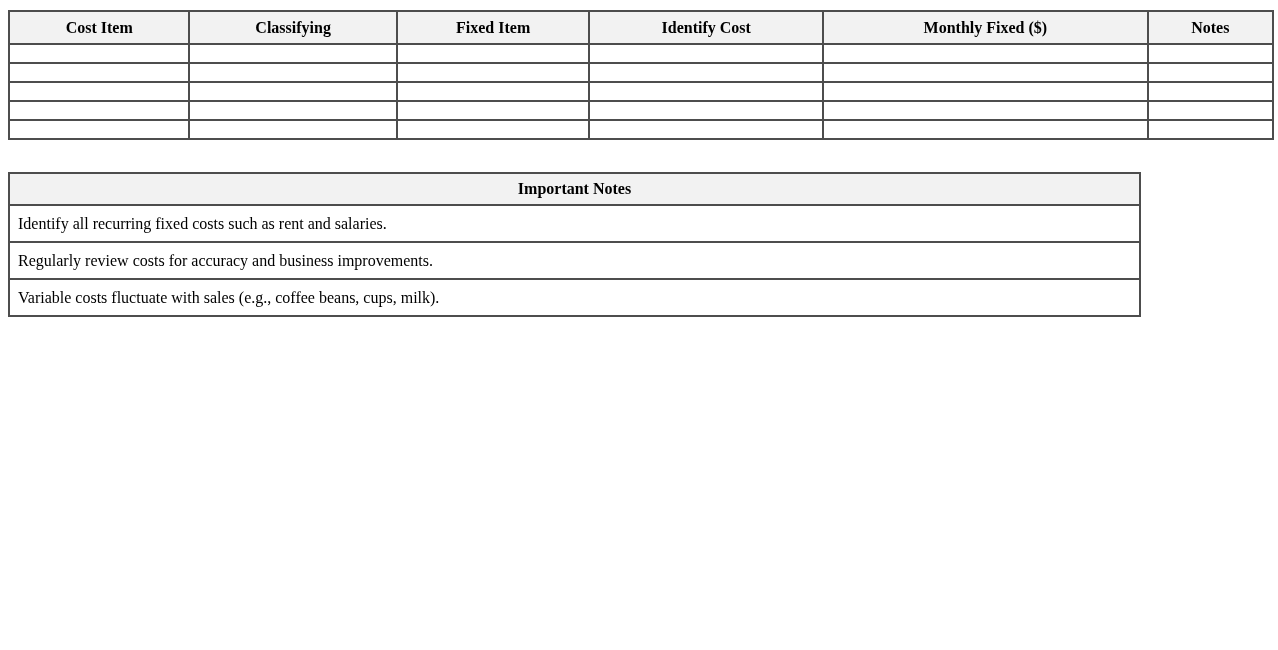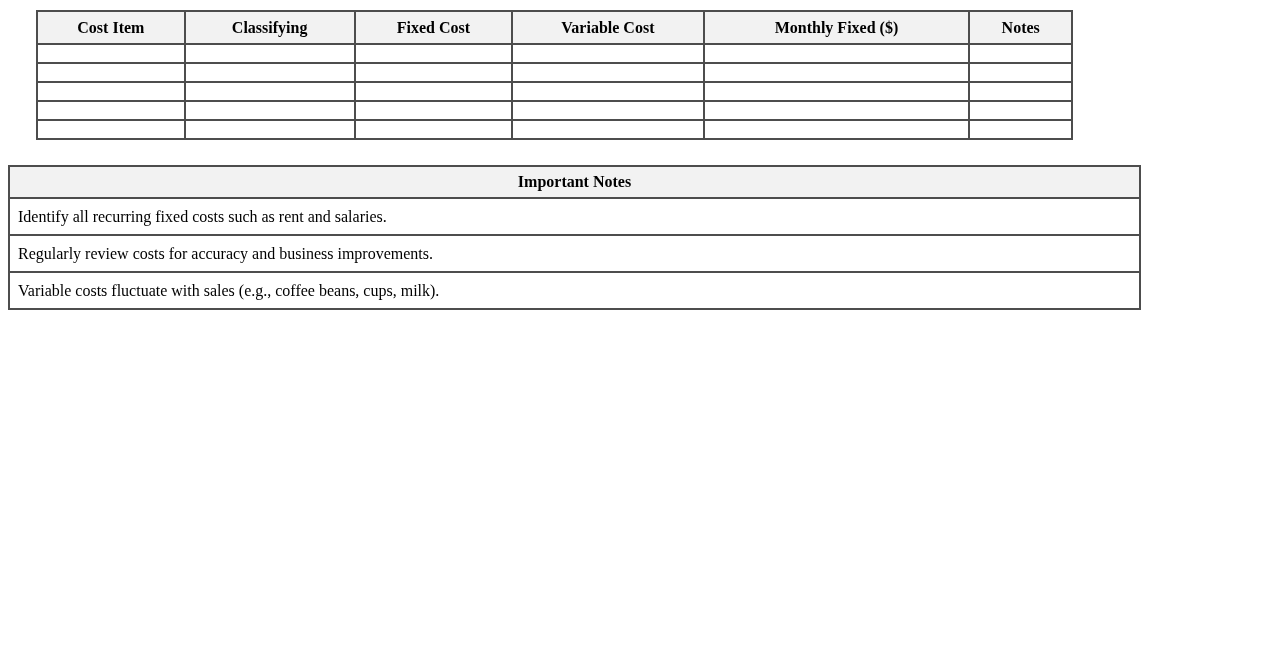--- a/index.html
+++ b/index.html
@@ -18,22 +18,21 @@
   table {
     border-collapse: collapse;
     table-layout: fixed;
   }
   th, td {
     border: 2px solid #4d4d4d;
     overflow: hidden;
   }
   
   .cost-table {
-    width: 1037px;
-    margin-left: 28px;
+    width: 1266px;
   }
   .cost-table th {
     height: 33px;
     background: #f2f2f2;
     font-size: 16px;
     font-weight: bold;
     text-align: center;
     vertical-align: middle;
     padding: 0 4px;
   }
@@ -45,21 +44,21 @@
   }
   .col-cost-item      { width: 14.27%; }
   .col-description    { width: 16.42%; }
   .col-fixed-cost     { width: 15.23%; }
   .col-variable-cost  { width: 18.48%; }
   .col-monthly-amount { width: 25.69%; }
   .col-notes          { width: 9.91%; }
   
   .notes-table {
     width: 1133px;
-    margin-top: 25px;
+    margin-top: 32px;
   }
   .notes-table th {
     height: 32px;
     background: #f2f2f2;
     font-size: 16px;
     font-weight: bold;
     text-align: center;
     vertical-align: middle;
     padding: 0 4px;
   }
@@ -83,22 +82,22 @@
       <col class="col-description">
       <col class="col-fixed-cost">
       <col class="col-variable-cost">
       <col class="col-monthly-amount">
       <col class="col-notes">
     </colgroup>
     <thead>
       <tr>
         <th>Cost Item</th>
         <th>Classifying</th>
-        <th>Fixed Cost</th>
-        <th>Variable Cost</th>
+        <th>Fixed Item</th>
+        <th>Identify Cost</th>
         <th>Monthly Fixed ($)</th>
         <th>Notes</th>
       </tr>
     </thead>
     <tbody>
       <tr>
         <td></td>
         <td></td>
         <td></td>
         <td></td>

